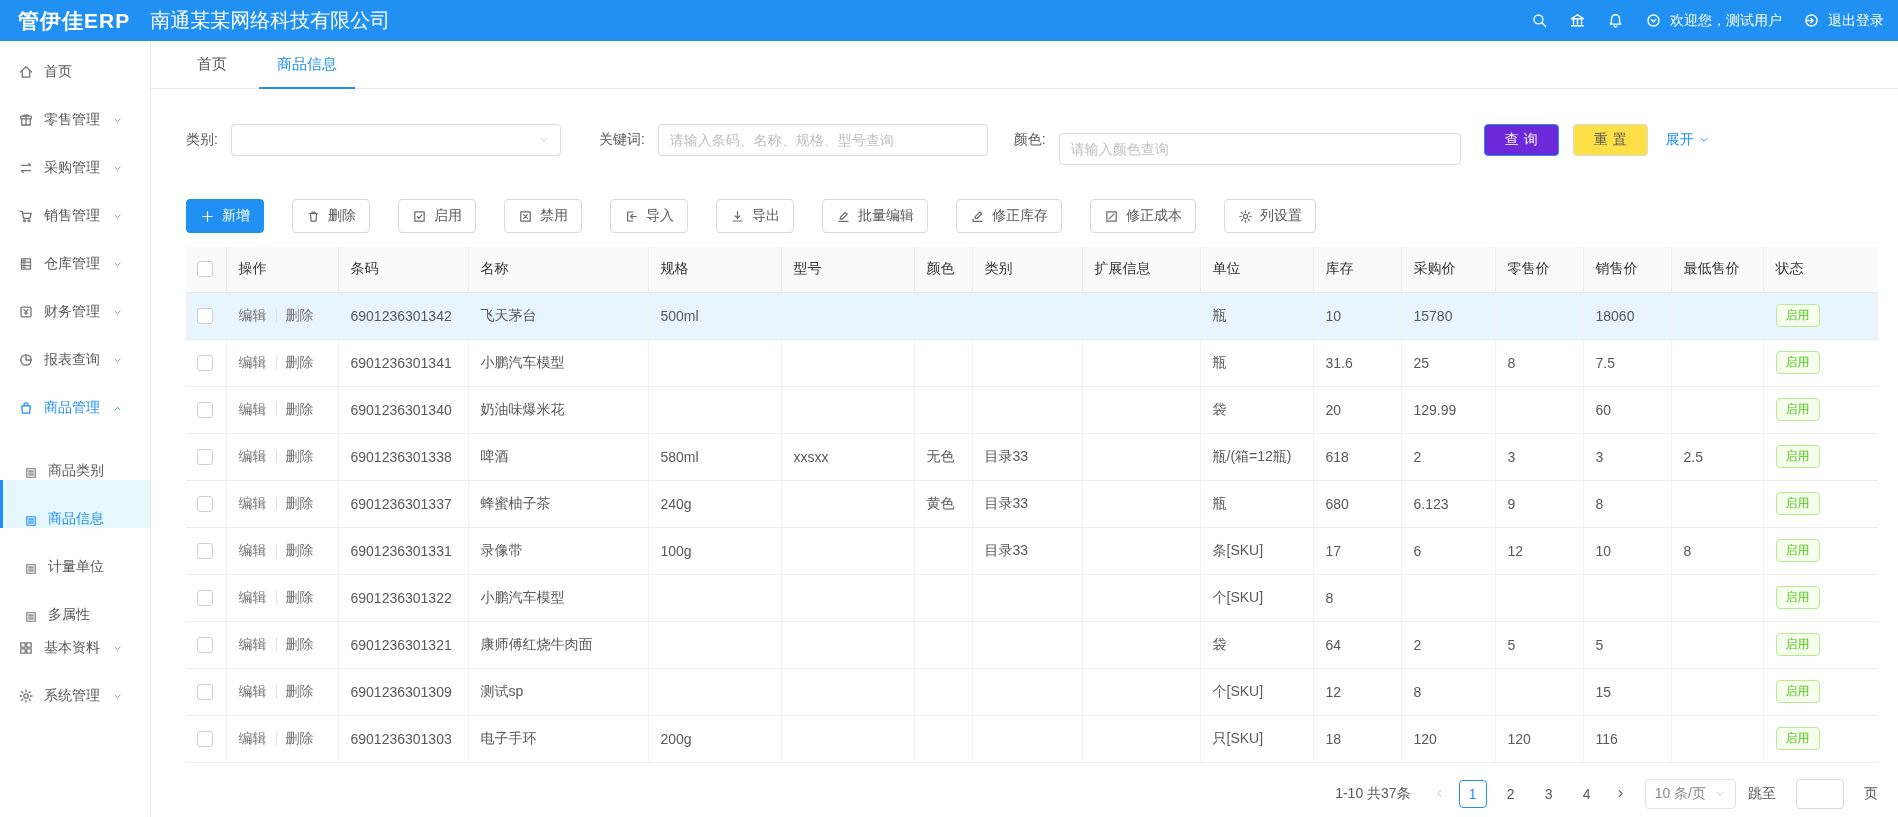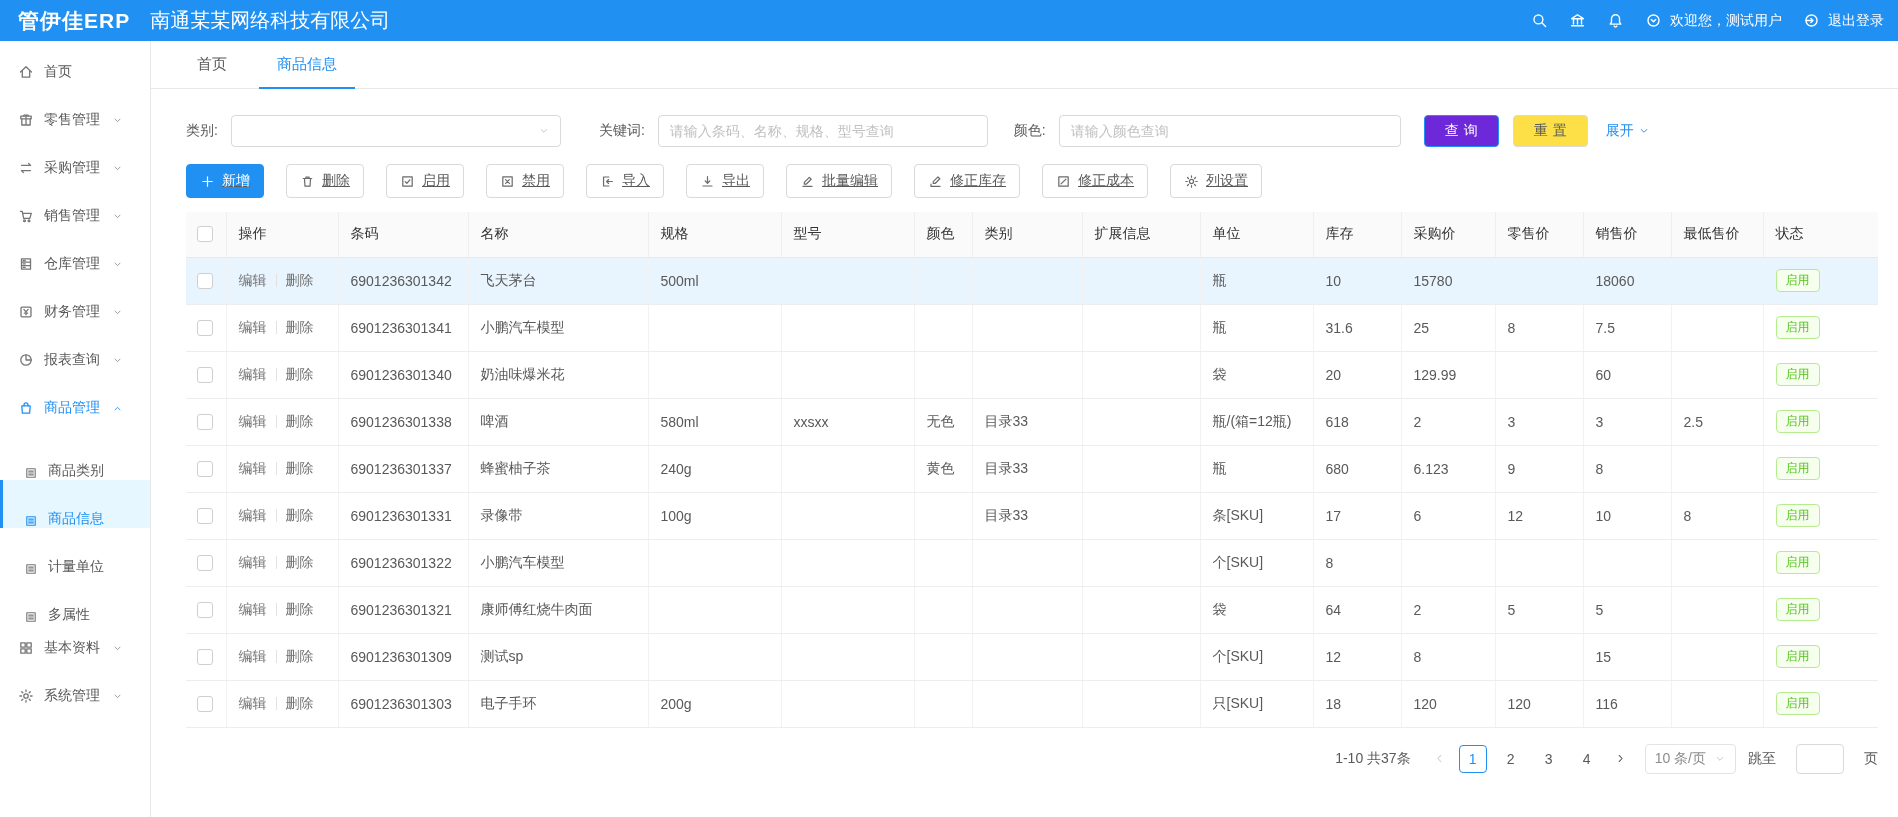--- a/index.html
+++ b/index.html
@@ -52,21 +52,21 @@
   .finput::placeholder { color:#c0c0c0; }
   .gap38 { width:38px; } .gap26 { width:26px; } .gap23 { width:23px; }
   .btn { height:32px; border-radius:4px; border:1px solid #d9d9d9; background:#fde047; color:#595959;
          font-size:14px; padding:0 15px; cursor:pointer; font-family:inherit; letter-spacing:5px; text-indent:5px; white-space:nowrap; }
   .btn.primary { background:#6d28d9; border-color:#2090f3; color:#fff; }
   .btn + .btn { margin-left:14px; }
   .expand { margin-left:18px; color:#2090f3; display:flex; align-items:center; gap:4px; cursor:pointer; }
   .expand .chev { width:12px; height:12px; color:#2090f3; }
 
   
-  .toolbar { display:flex; margin:17px 0 0 35px; gap:22px;text-decoration:underline; }
+  .toolbar { display:flex; margin:34px 0 0 35px; gap:28px; }
   .tbtn { height:34px; padding:0 13px; border:1px solid #d9d9d9; border-radius:4px; background:#fff;
           display:flex; align-items:center; gap:7px; font-size:14px; color:#595959; cursor:pointer; font-family:inherit; }
   .tbtn .icon { width:15px; height:15px; color:#6b6b6b; }
   .tbtn.primary { background:#2090f3; border-color:#2090f3; color:#fff; }
   .tbtn.primary .icon { color:#fff; }
 
   
   .table-wrap { margin:14px 20px 0 35px; }
   table { width:100%; border-collapse:collapse; table-layout:fixed; }
   th { height:45px; background:#fafafa; font-weight:normal; color:#333; text-align:left;
@@ -333,21 +333,21 @@
           <svg viewBox="0 0 16 16" fill="none" stroke="currentColor" stroke-width="1.3" stroke-linecap="round" stroke-linejoin="round">
             <path d="M4.3 6 L8 9.7 L11.7 6"></path>
           </svg>
         </span>
     </div>
     <div class="gap38"></div>
     <span class="flabel">关键词:</span>
     <input class="finput" style="width: 330px;" placeholder="请输入条码、名称、规格、型号查询">
     <div class="gap26"></div>
     <span class="flabel">颜色:</span>
-    <input class="finput" style="width: 342px;" placeholder="请输入颜色查询">
+    <input class="finput" style="width: 402px; margin-top: 18px;" placeholder="请输入颜色查询">
     <div class="gap23"></div>
     <button class="btn primary">查询</button>
     <button class="btn">重置</button>
     <span class="expand">
       <span>展开</span>
       <span class="icon chev">
           <svg viewBox="0 0 16 16" fill="none" stroke="currentColor" stroke-width="1.3" stroke-linecap="round" stroke-linejoin="round">
             <path d="M4.3 6 L8 9.7 L11.7 6"></path>
           </svg>
         </span>

